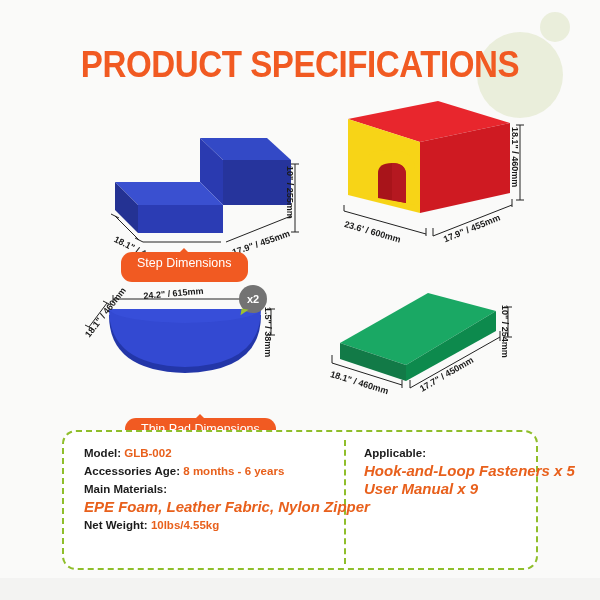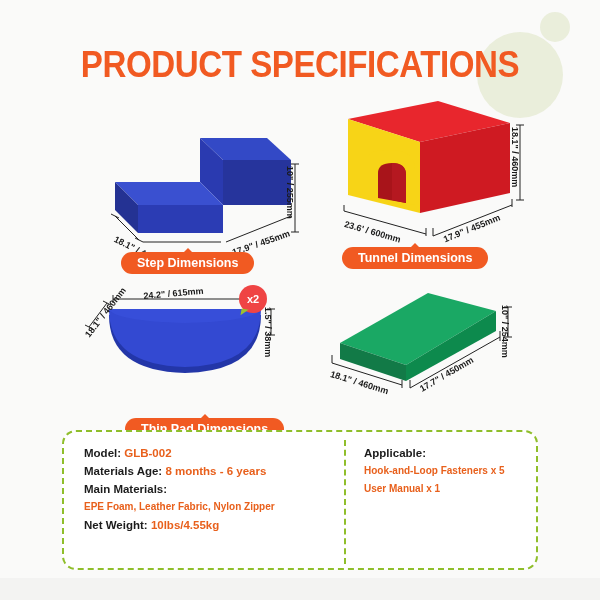--- a/index.html
+++ b/index.html
@@ -38,26 +38,26 @@
     white-space:nowrap;
   }
 
   
   .panel{position:absolute;}
   .panel-art{position:absolute;left:0;top:0;}
 
   
   .pill{
     position:absolute;
-    height:22px;line-height:22px;
+    height:30px;line-height:22px;
     border-radius:11px;
     background:#f15a22;
     color:#ffffff;
     font-size:12.5px;
-    font-weight:bold;
+    font-weight:normal;
     text-align:center;
     white-space:nowrap;
     padding:0 16px;
   }
   .pill::before{
     content:"";
     position:absolute;
     left:50%;top:-4px;margin-left:-5px;
     width:0;height:0;
     border-left:5px solid transparent;
@@ -73,21 +73,21 @@
     color:#1a1a1a;
     white-space:nowrap;
     font-family:"Liberation Sans","DejaVu Sans",sans-serif;
   }
 
   
   .badge-x2{
     position:absolute;
     width:28px;height:28px;
     border-radius:50%;
-    background:#ef4444;
+    background:#737373;
     color:#ffffff;
     font-size:11px;font-weight:bold;
     text-align:center;line-height:28px;
   }
   .badge-x2::after{
     content:"";
     position:absolute;
     left:2px;bottom:-3px;
     width:0;height:0;
     border-top:7px solid #9ec131;
@@ -115,22 +115,22 @@
   .spec-right{position:absolute;left:300px;top:12px;width:170px;}
   .spec-line{
     font-size:11.5px;
     line-height:18px;
     font-weight:bold;
     color:#1c1c1c;
     white-space:nowrap;
   }
   .spec-val{color:#e8601c;font-weight:bold;}
   .spec-valline{
-    font-size:10px;line-height:18px;
-    font-weight:bold;color:#e8601c;white-space:nowrap;
+    font-size:15px;line-height:18px;
+    font-weight:bold;color:#e8601c;white-space:nowrap;font-style:italic;
   }
   .bottom-strip{
     position:absolute;left:0;top:578px;width:600px;height:22px;
     background:#f3f3f2;
   }
   svg{display:block;}
 </style>
 </head>
 <body>
 
@@ -184,21 +184,20 @@
           <line x1="113" y1="141" x2="192" y2="110"></line>
           <line x1="192" y1="104" x2="192" y2="112"></line>
           <line x1="200" y1="30" x2="200" y2="105"></line>
           <line x1="196" y1="30" x2="204" y2="30"></line>
           <line x1="196" y1="105" x2="204" y2="105"></line>
         </g>
       </svg>
       <div class="dim" style="left:26px;top:124px;transform:rotate(16deg);transform-origin:left top;">23.6' / 600mm</div>
       <div class="dim" style="left:122px;top:140px;transform:rotate(-22deg);transform-origin:left top;">17.9" / 455mm</div>
       <div class="dim" style="left:200px;top:32px;transform:rotate(90deg);transform-origin:left top;">18.1" / 460mm</div>
-      <div class="pill" style="left:22px;top:152px;">Tunnel Dimensions</div>
     </div>
 
     <div class="panel" style="left:75px;top:285px;width:235px;height:130px;">
       <svg class="panel-art" width="235" height="105" viewBox="0 0 235 105">
         <path d="M34,30 L186,30 Q186,86 110,88 Q34,86 34,30 Z" fill="#2336a8"></path>
         <path d="M34,24 L186,24 Q186,80 110,82 Q34,80 34,24 Z" fill="#3349d2"></path>
         <path d="M34,24 L186,24 Q180,36 110,38 Q40,36 34,24 Z" fill="#3b53df" opacity="0.5"></path>
         <g stroke="#222" stroke-width="1" fill="none">
           <line x1="14" y1="42" x2="32" y2="18"></line>
           <line x1="10" y1="40" x2="18" y2="44"></line>
@@ -242,35 +241,35 @@
 
     <div class="specbox">
       <div class="spec-divider"></div>
 
       <div class="spec-left">
         <div class="spec-line">
           <span>Model:</span>
           <span class="spec-val">GLB-002</span>
         </div>
         <div class="spec-line">
-          <span>Materials Age:</span>
+          <span>Accessories Age:</span>
           <span class="spec-val">8 months - 6 years</span>
         </div>
         <div class="spec-line">
           <span>Main Materials:</span>
         </div>
         <div class="spec-valline">EPE Foam, Leather Fabric, Nylon Zipper</div>
         <div class="spec-line">
           <span>Net Weight:</span>
           <span class="spec-val">10lbs/4.55kg</span>
         </div>
       </div>
 
       <div class="spec-right">
         <div class="spec-line">Applicable:</div>
         <div class="spec-valline">Hook-and-Loop Fasteners x 5</div>
-        <div class="spec-valline">User Manual x 1</div>
+        <div class="spec-valline">User Manual x 9</div>
       </div>
     </div>
 
   </div>
   <div class="bottom-strip"></div>
 </div>
 
 </body></html>

